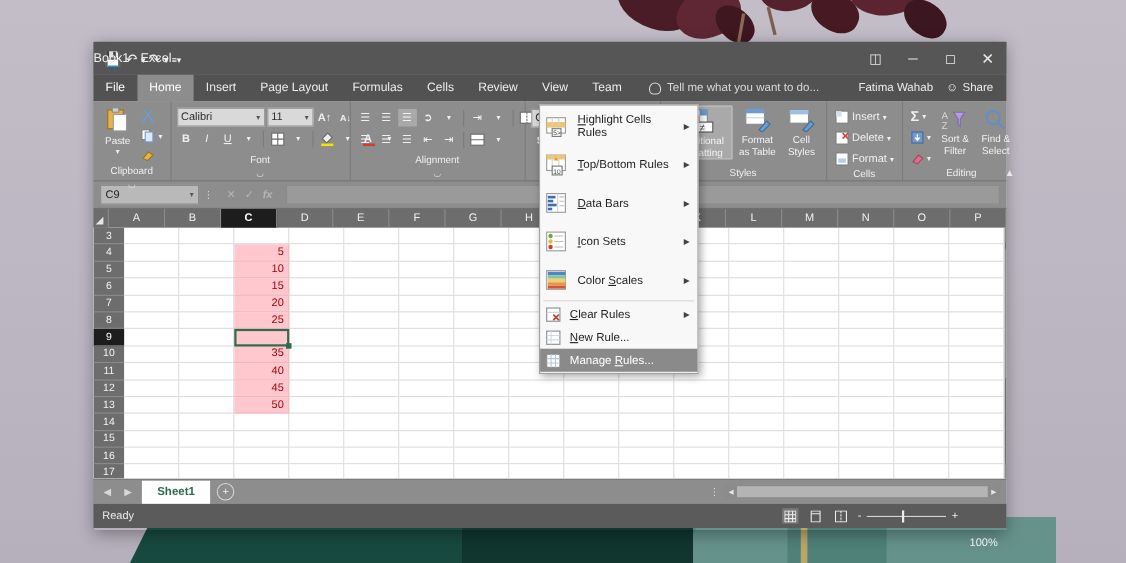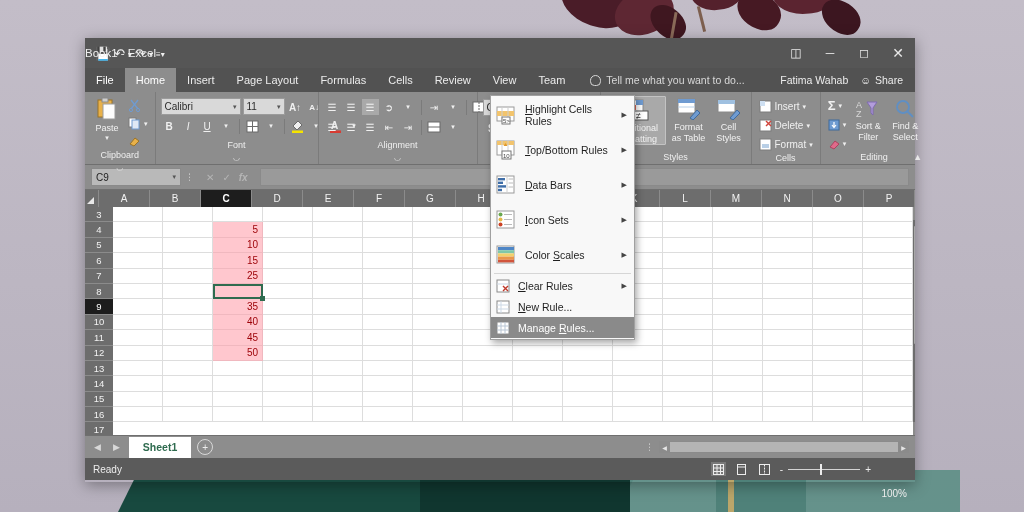--- a/index.html
+++ b/index.html
@@ -625,20 +625,38 @@
             <div class="gcell"></div>
             <div class="gcell"></div>
             <div class="gcell"></div>
             <div class="gcell"></div>
             <div class="gcell"></div>
             <div class="gcell"></div>
           </div>
           <div class="grow">
             <div class="gcell"></div>
             <div class="gcell"></div>
+            <div class="gcell cf">20</div>
+            <div class="gcell"></div>
+            <div class="gcell"></div>
+            <div class="gcell"></div>
+            <div class="gcell"></div>
+            <div class="gcell"></div>
+            <div class="gcell"></div>
+            <div class="gcell"></div>
+            <div class="gcell"></div>
+            <div class="gcell"></div>
+            <div class="gcell"></div>
+            <div class="gcell"></div>
+            <div class="gcell"></div>
+            <div class="gcell"></div>
+          </div>
+          <div class="grow">
+            <div class="gcell"></div>
+            <div class="gcell"></div>
             <div class="gcell cf">25</div>
             <div class="gcell"></div>
             <div class="gcell"></div>
             <div class="gcell"></div>
             <div class="gcell"></div>
             <div class="gcell"></div>
             <div class="gcell"></div>
             <div class="gcell"></div>
             <div class="gcell"></div>
             <div class="gcell"></div>

